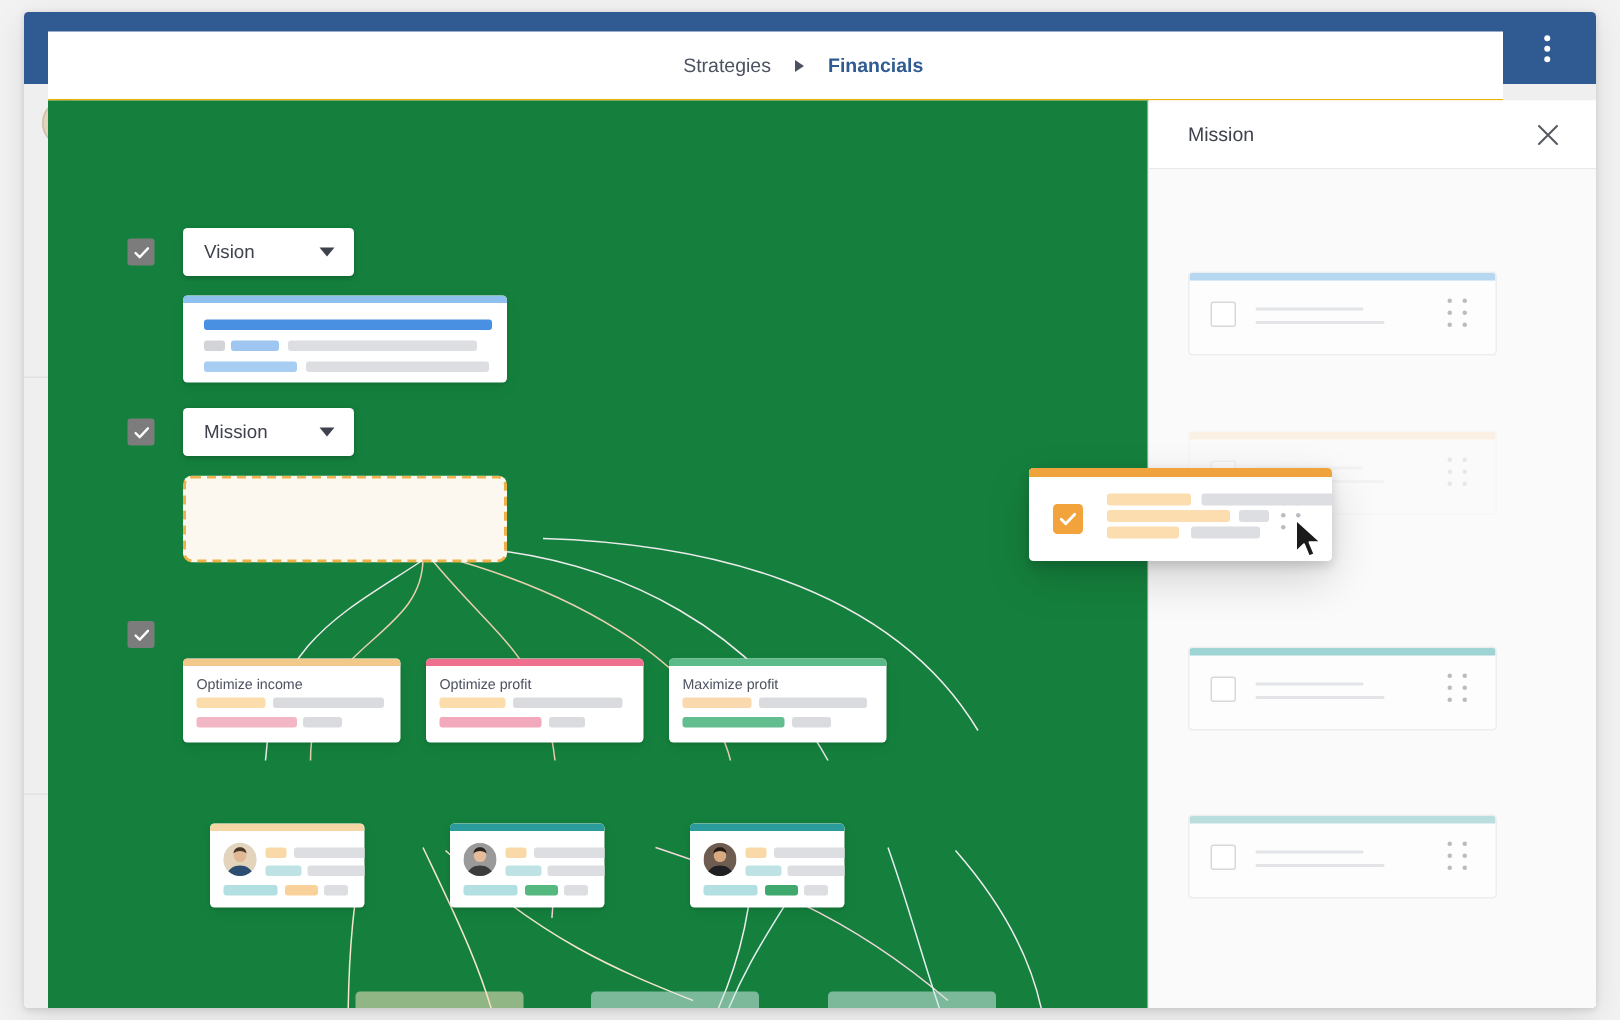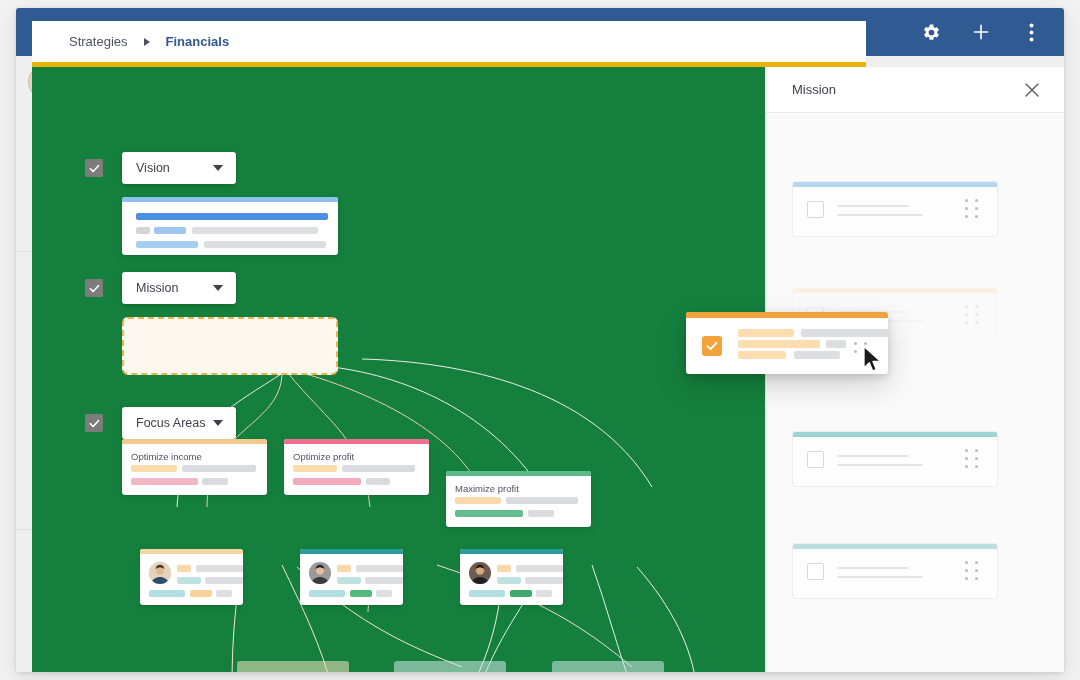--- a/index.html
+++ b/index.html
@@ -53,24 +53,25 @@
   .rail-div { position: absolute; left: 0; width: 57px; height: 1px; background: #e2e2e2; }
   .rail-d1 { top: 195px; }
   .rail-d2 { top: 473px; }
 
   
   .crumbbar {
     position: absolute; left: 57px; top: 48px; width: 991px; height: 13px;
     background: #efefef;
   }
   .crumb {
-    position: absolute; left: 16px; top: 13px; width: 834px; height: 46px;
-    background: #ffffff; border-bottom: 5px solid #eab308;
+    position: absolute; left: 16px; top: 13px; width: 970px; height: 46px;
+    background: #ffffff; border-bottom: 1px solid #eab308;
     display: flex; align-items: center; padding-left: 37px;
     gap: 16px;
+    justify-content: center;
   }
   .crumb-a { color: #4c5260; font-size: 13px; cursor: pointer; }
   .crumb-arrow { width: 0; height: 0; border-left: 6px solid #4c5260; border-top: 4.5px solid transparent; border-bottom: 4.5px solid transparent; }
   .crumb-cur { color: #2f5a92; font-size: 13px; font-weight: bold; cursor: pointer; }
 
   
   .canvas {
     position: absolute; left: 16px; top: 59px;
     width: 734px; height: 605px;
     background: #15803d;
@@ -281,43 +282,39 @@
       <span class="dd-label">Mission</span>
       <span class="dd-caret"></span>
     </div>
     <div class="dropzone" style="left:90px; top:250px; width:216px; height:58px;"></div>
 
     <div class="row-check" style="left:53px; top:347px;">
       <svg width="11" height="11" viewBox="0 0 12 12">
           <path d="M1.5 6.2l3 3 6-6.4" stroke="#fff" stroke-width="1.7" fill="none" stroke-linecap="round" stroke-linejoin="round"></path>
         </svg>
     </div>
-    <div class="dd" style="left:90px; top:340px;">
-      <span class="dd-label">Focus Areas</span>
-      <span class="dd-caret"></span>
-    </div>
 
     <div id="focusRow">
         <div class="fcard" style="left: 90px; top: 372px;">
           <div class="ftop" style="background: rgb(243, 201, 139);"></div>
           <div class="ftitle">Optimize income</div>
           <div class="bar" style="left: 9px; top: 26px; width: 46px; background: rgb(251, 220, 171);"></div>
           <div class="bar" style="left: 60px; top: 26px; width: 74px; background: rgb(217, 219, 222);"></div>
           <div class="bar" style="left: 9px; top: 39px; width: 67px; background: rgb(242, 182, 196);"></div>
           <div class="bar" style="left: 80px; top: 39px; width: 26px; background: rgb(217, 219, 222);"></div>
         </div>
         <div class="fcard" style="left: 252px; top: 372px;">
           <div class="ftop" style="background: rgb(239, 111, 142);"></div>
           <div class="ftitle">Optimize profit</div>
           <div class="bar" style="left: 9px; top: 26px; width: 44px; background: rgb(251, 220, 171);"></div>
           <div class="bar" style="left: 58px; top: 26px; width: 73px; background: rgb(217, 219, 222);"></div>
           <div class="bar" style="left: 9px; top: 39px; width: 68px; background: rgb(242, 169, 188);"></div>
           <div class="bar" style="left: 82px; top: 39px; width: 24px; background: rgb(217, 219, 222);"></div>
         </div>
-        <div class="fcard" style="left: 414px; top: 372px; margin-top: 32px;">
+        <div class="fcard" style="left: 414px; top: 372px;">
           <div class="ftop" style="background: rgb(92, 185, 138);"></div>
           <div class="ftitle">Maximize profit</div>
           <div class="bar" style="left: 9px; top: 26px; width: 46px; background: rgb(250, 217, 174);"></div>
           <div class="bar" style="left: 60px; top: 26px; width: 72px; background: rgb(217, 219, 222);"></div>
           <div class="bar" style="left: 9px; top: 39px; width: 68px; background: rgb(98, 189, 143);"></div>
           <div class="bar" style="left: 82px; top: 39px; width: 26px; background: rgb(217, 219, 222);"></div>
         </div>
       </div>
     <div id="avatarRow">
         <div class="acard" style="left: 108px; top: 482px;">

